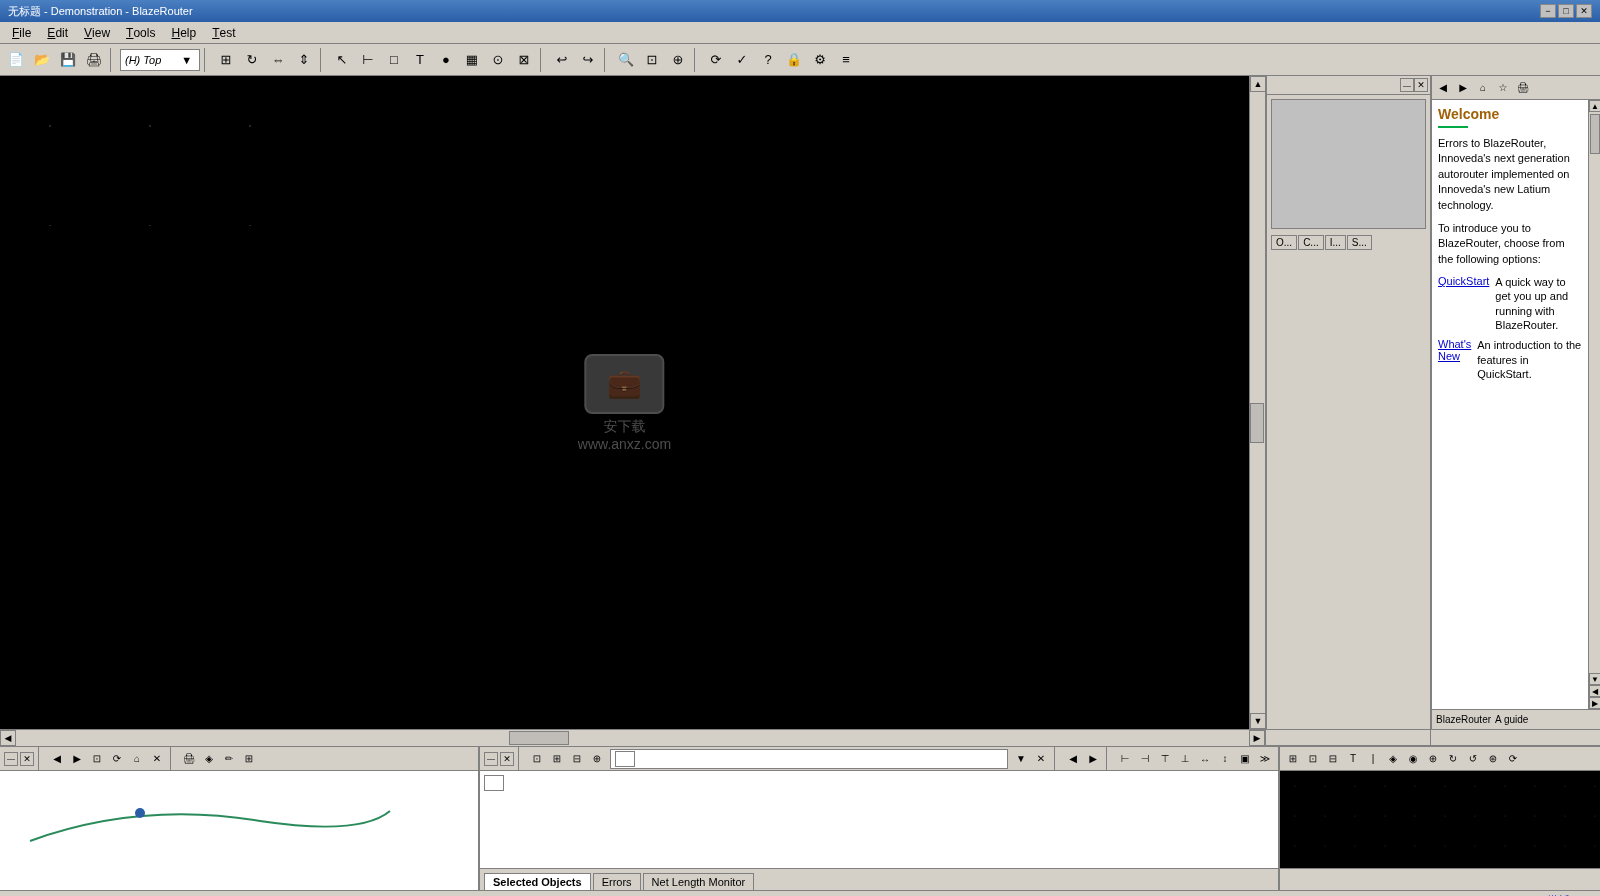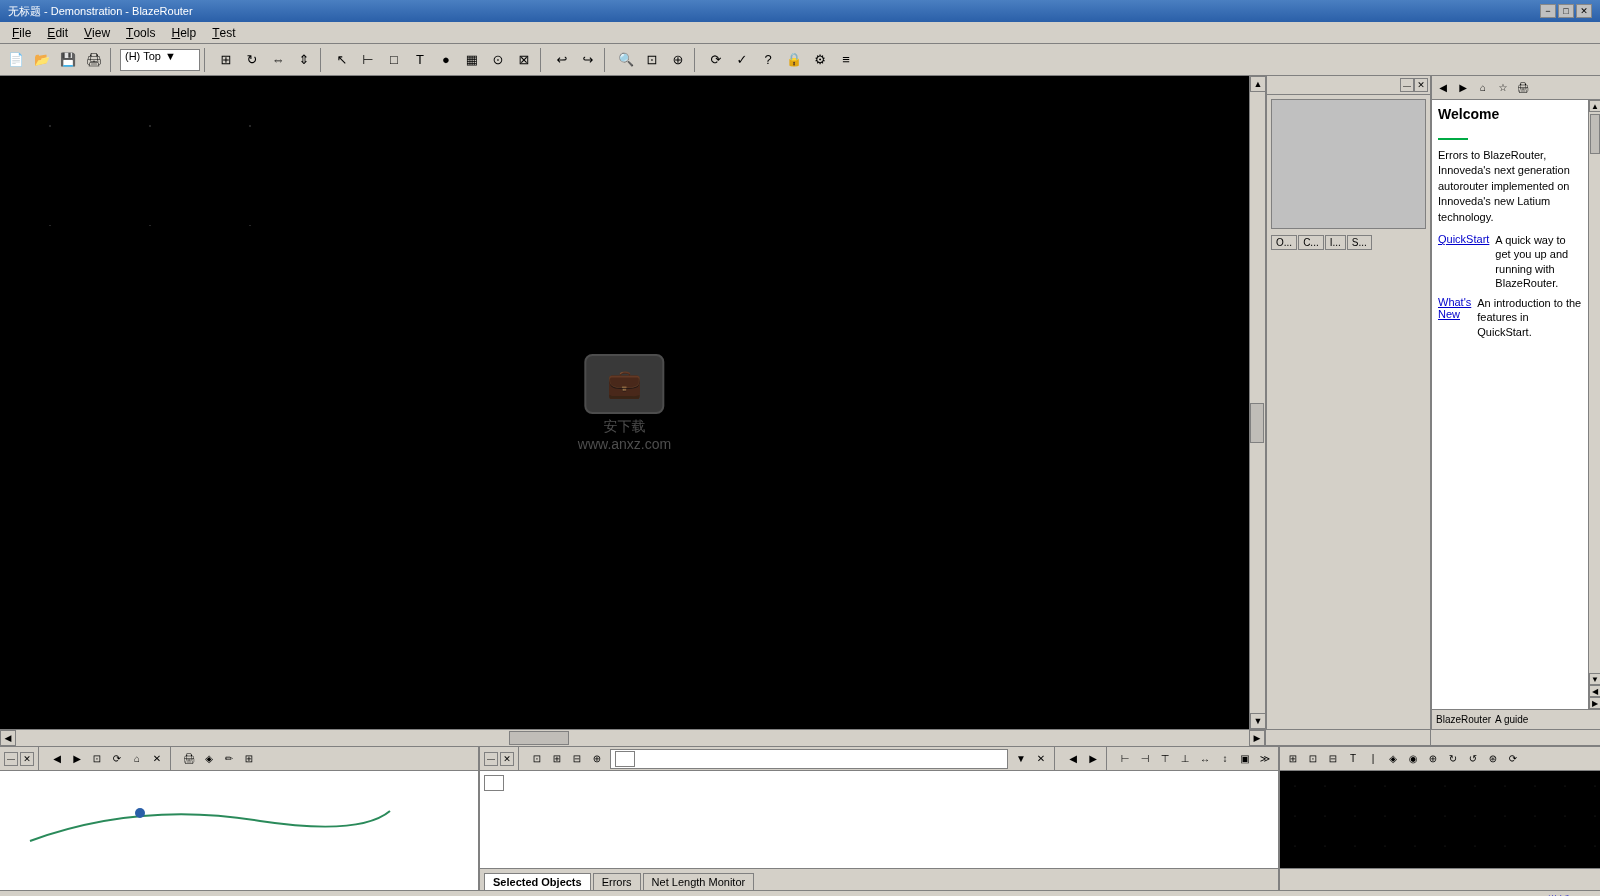--- a/index.html
+++ b/index.html
@@ -64,26 +64,27 @@
       display: flex; align-items: center; justify-content: center;
       cursor: pointer;
       font-size: 13px;
     }
     .tb-separator { width: 6px; height: 24px; border-left: 1px solid #808080; margin: 0 2px; }
     .tb-dropdown {
       height: 22px;
       background: white;
       border: 1px solid #808080;
       display: flex;
-      align-items: flex-start;
+      align-items: center;
       padding: 0 4px;
       font-size: 11px;
       min-width: 80px;
       cursor: pointer;
-      gap: 4px;
+      gap: 20px;
+      font-style: italic;
     }
 
     
     .main-area {
       display: flex;
       height: calc(896px - 22px - 22px - 32px - 145px - 22px);
     }
 
     
     .canvas-container {
@@ -178,22 +179,22 @@
     }
     .help-content {
       flex: 1;
       overflow-y: auto;
       padding: 6px;
       background: white;
     }
     .help-title {
       font-size: 14px;
       font-weight: bold;
-      color: #000000;
-      margin-bottom: 16px;
+      color: #a16207;
+      margin-bottom: 4px;
     }
     .help-title-underline {
       height: 2px;
       background: #00aa44;
       width: 30px;
       margin-bottom: 8px;
     }
     .help-text {
       font-size: 11px;
       line-height: 1.4;
@@ -491,20 +492,21 @@
       <div class="tb-btn" style="width:18px;height:18px;font-size:10px;">▶</div>
       <div class="tb-btn" style="width:18px;height:18px;font-size:10px;">⌂</div>
       <div class="tb-btn" style="width:18px;height:18px;font-size:10px;">☆</div>
       <div class="tb-btn" style="width:18px;height:18px;font-size:10px;">🖨</div>
     </div>
     <div style="display:flex; flex:1; overflow:hidden;">
       <div class="help-content">
         <div class="help-title">Welcome</div>
         <div class="help-title-underline"></div>
         <p class="help-text">Errors to BlazeRouter, Innoveda's next generation autorouter implemented on Innoveda's new Latium technology.</p>
+        <p class="help-text">To introduce you to BlazeRouter, choose from the following options:</p>
 
         <div class="help-link-row">
           <span class="help-link">QuickStart</span>
           <span class="help-link-desc">A quick way to get you up and running with BlazeRouter.</span>
         </div>
         <div class="help-link-row">
           <span class="help-link">What's New</span>
           <span class="help-link-desc">An introduction to the features in QuickStart.</span>
         </div>
       </div>

